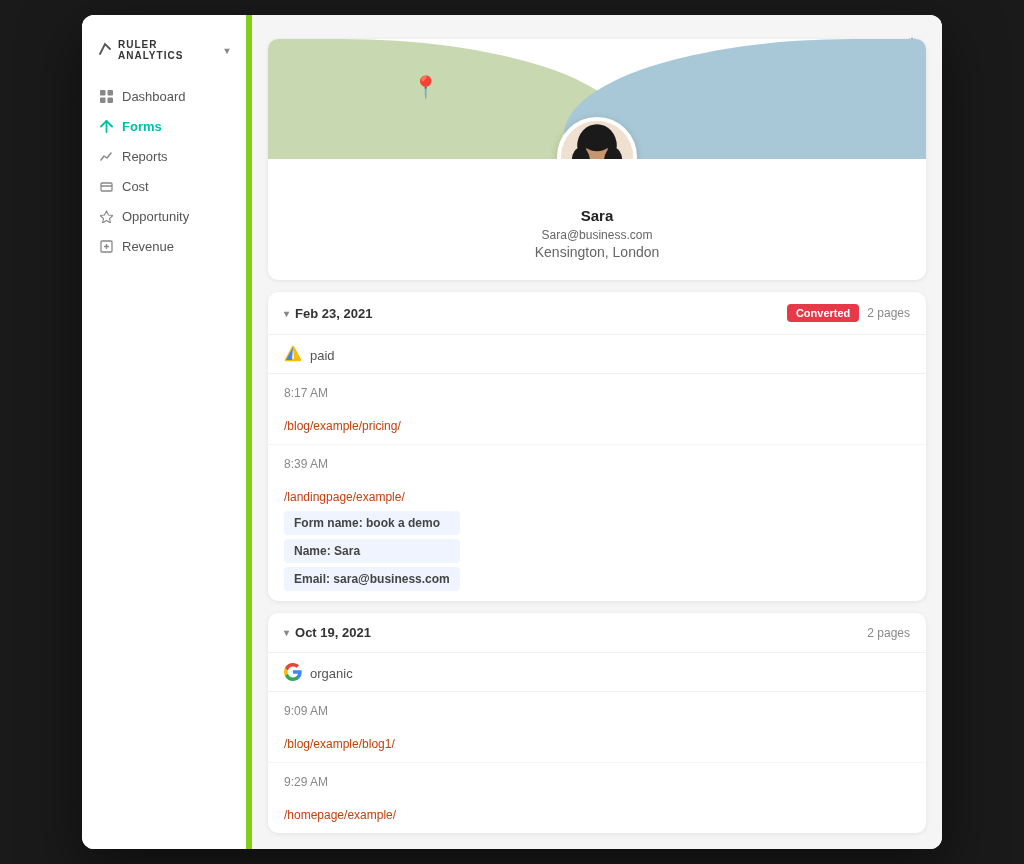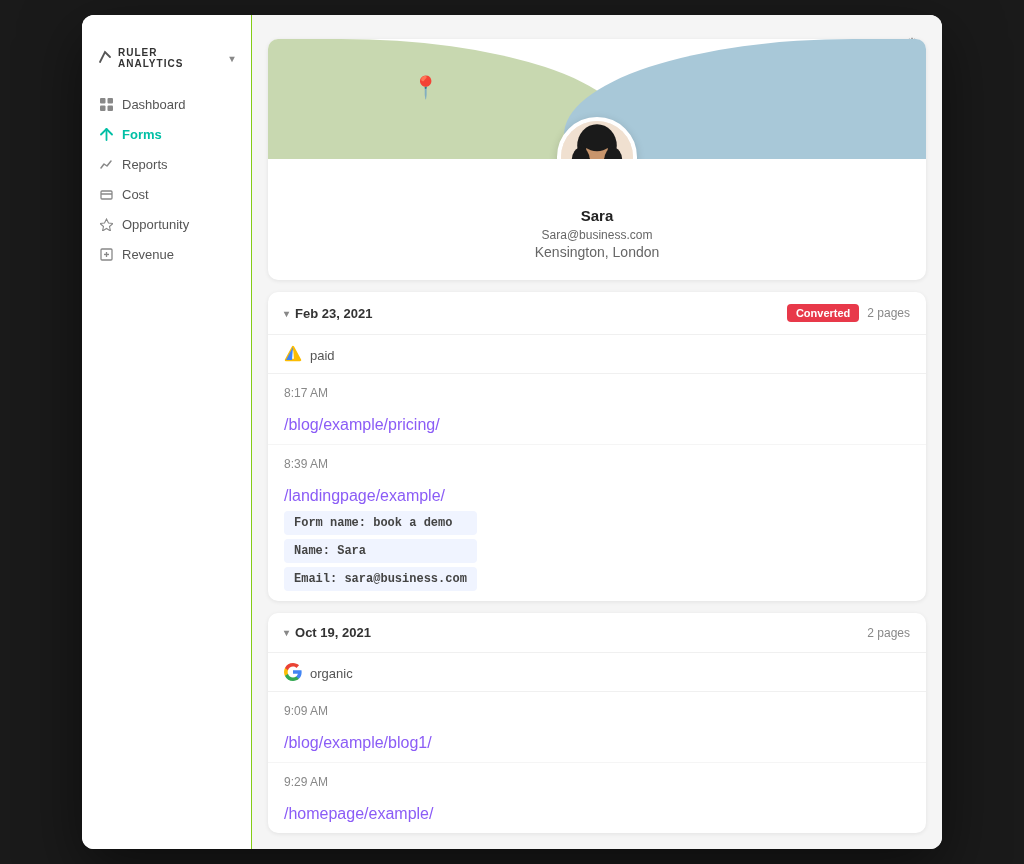--- a/index.html
+++ b/index.html
@@ -17,22 +17,22 @@
       border-radius: 12px;
       box-shadow: 0 20px 60px rgba(0,0,0,0.5);
       display: flex;
       overflow: hidden;
       min-height: 680px;
     }
     
     .sidebar {
       width: 170px;
       background: #fff;
-      border-right: 1px solid #84cc16;
-      padding: 32px 0;
+      border-right: 6px solid #84cc16;
+      padding: 24px 0;
       flex-shrink: 0;
     }
     .sidebar-logo {
       display: flex;
       align-items: center;
       gap: 6px;
       padding: 0 16px 20px;
       font-size: 11px;
       font-weight: 700;
       color: #333;
@@ -257,30 +257,29 @@
       font-size: 12px;
       color: #888;
       width: 60px;
       flex-shrink: 0;
       padding-top: 2px;
     }
     .row-content {
       flex: 1;
     }
     .row-url {
-      font-size: 16px;
-      color: #8b5cf6;
+      font-size: 12px;
+      color: #c2410c;
       text-decoration: none;
     }
     .form-details {
       margin-top: 6px;
       display: flex;
       flex-direction: column;
       gap: 4px;
-      font-family: Liberation Mono, monospace;
     }
     .form-detail-item {
       background: #f0f4ff;
       border-radius: 4px;
       padding: 5px 10px;
       font-size: 12px;
       color: #444;
       display: inline-block;
     }
     .form-detail-item span {

